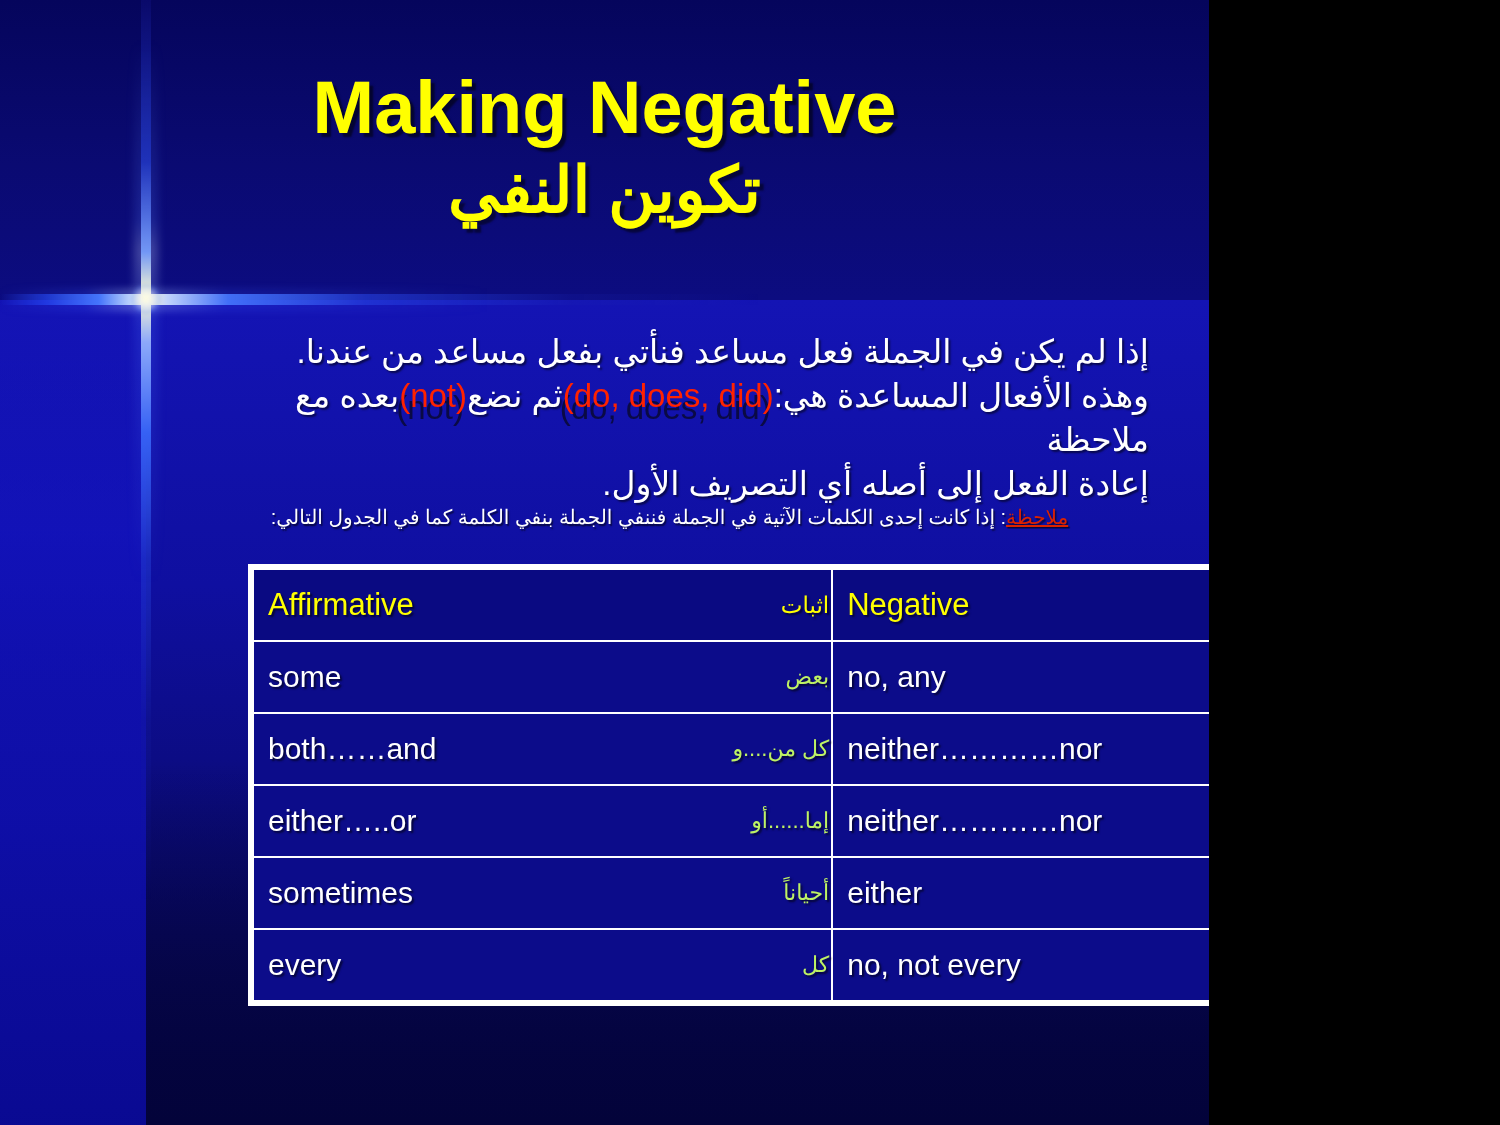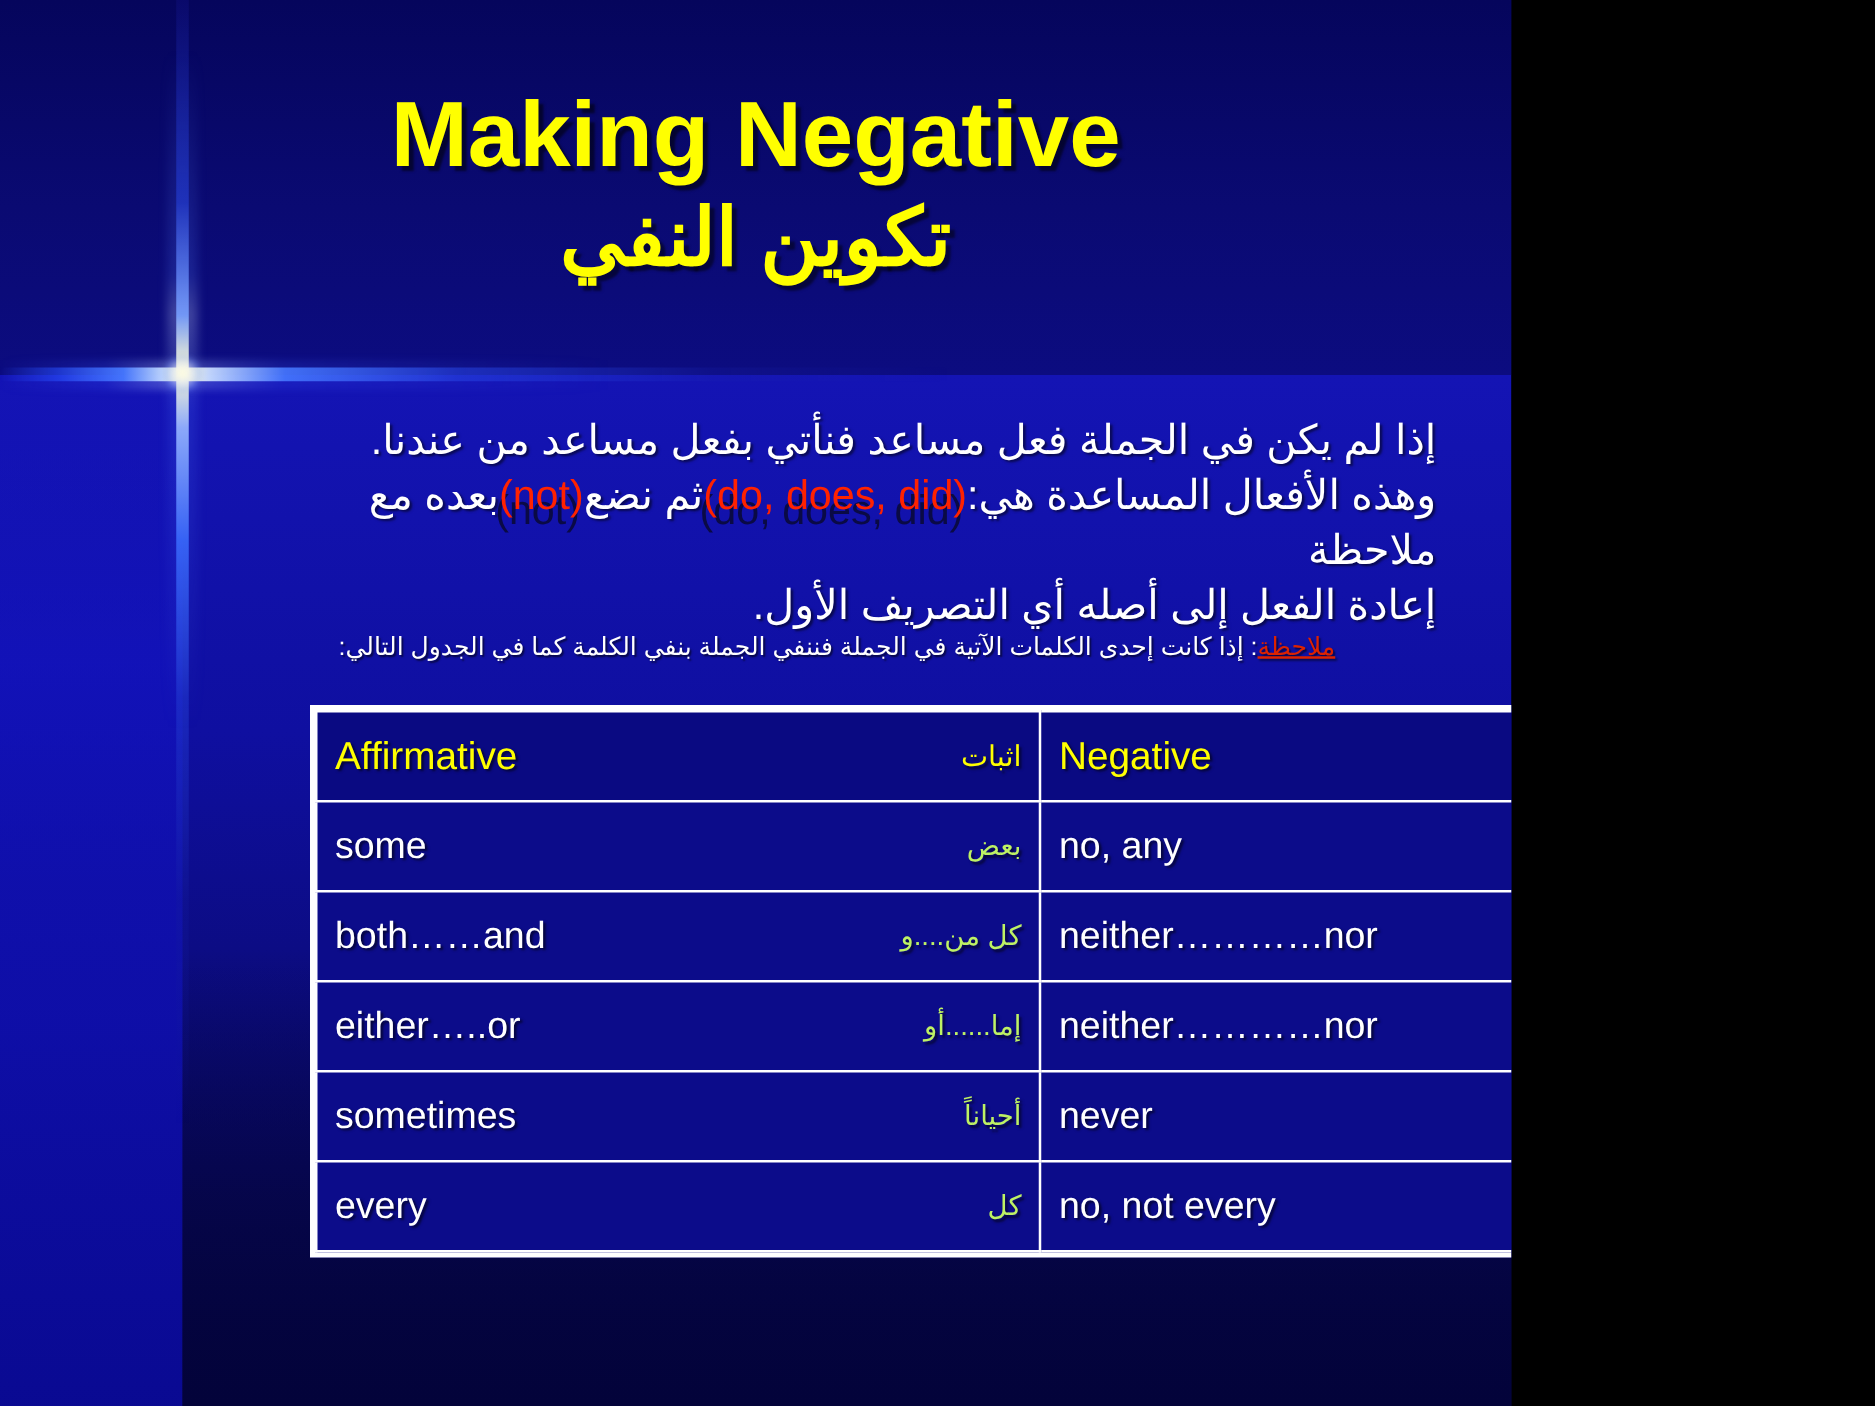--- a/index.html
+++ b/index.html
@@ -204,21 +204,21 @@
     background: #0d0d8c;
   }
   table.grid {
     width: 100%;
     height: 100%;
     border-collapse: collapse;
     table-layout: fixed;
   }
   table.grid td {
     border: 2px solid #ffffff;
-    padding: 0 14px 0 14px;
+    padding: 0 2px 0 14px;
     vertical-align: middle;
     background: #0c0c8a;
     height: 54px;
   }
   table.grid tr:first-child td { background: #0a0a82; }
   .cell-inner {
     display: flex;
     align-items: center;
     justify-content: space-between;
     gap: 10px;
@@ -336,21 +336,21 @@
 
         <tr>
           <td class="col-left">
             <div class="cell-inner">
               <span class="cell-en">sometimes</span>
               <span class="cell-ar">أحياناً</span>
             </div>
           </td>
           <td class="col-right">
             <div class="cell-inner cell-right-only">
-              <span class="cell-en">never</span>
+              <span class="cell-en">either</span>
             </div>
           </td>
         </tr>
 
 
 
         <tr>
           <td class="col-left">
             <div class="cell-inner">
               <span class="cell-en">every</span>

